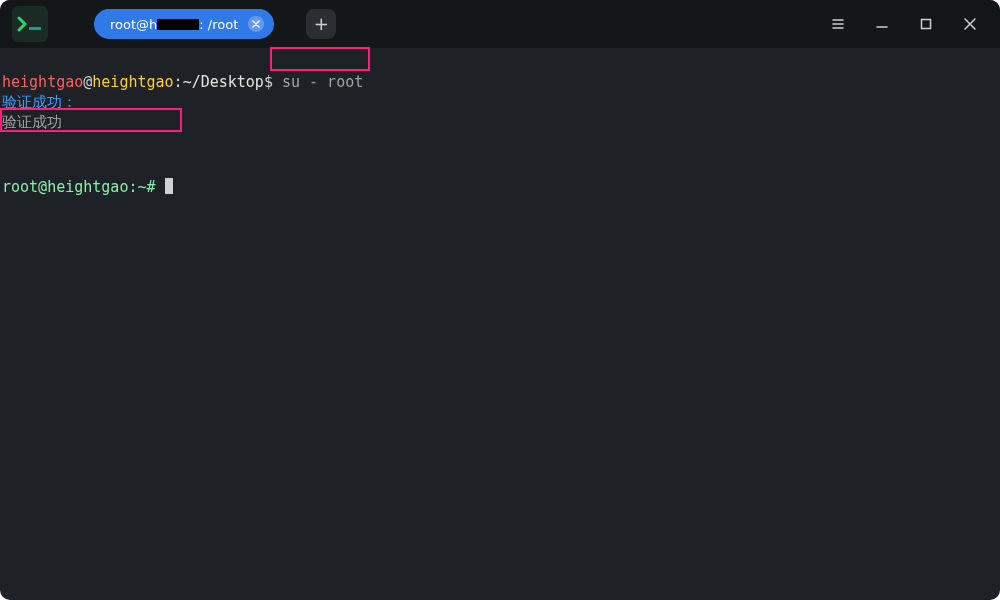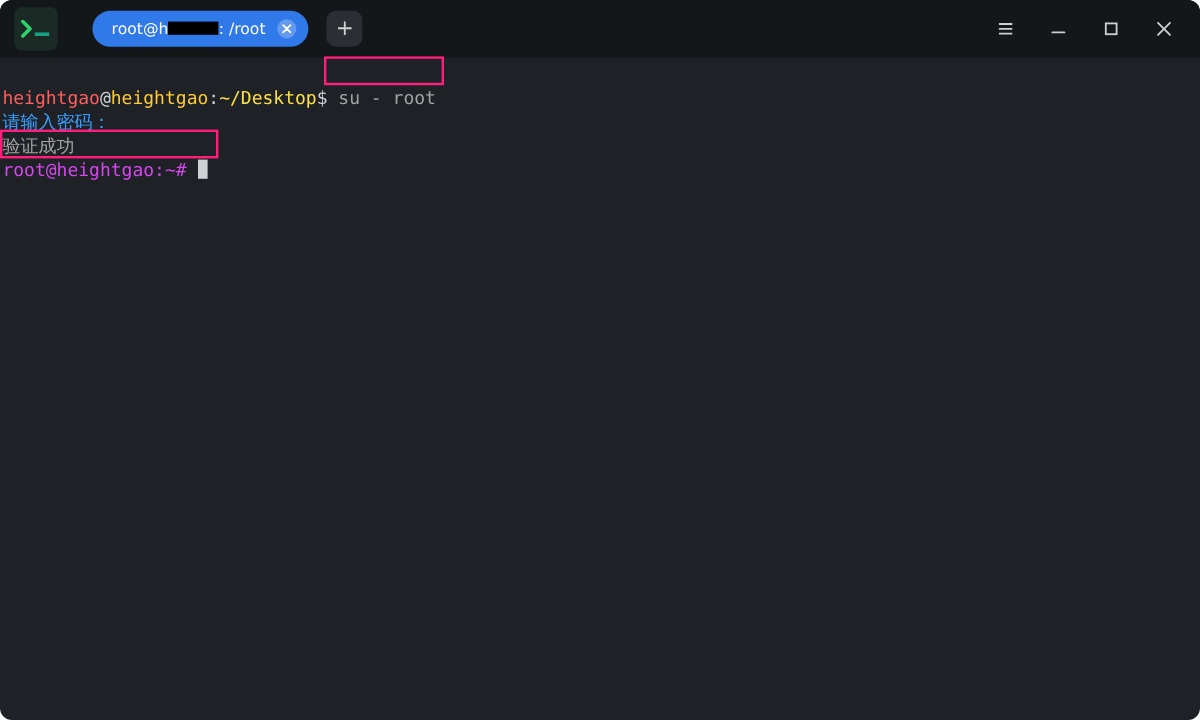--- a/index.html
+++ b/index.html
@@ -3,21 +3,21 @@
 <meta charset="utf-8">
 <style>
   * { margin: 0; padding: 0; box-sizing: border-box; }
   html, body { width: 1000px; height: 600px; overflow: hidden; background: #fff; font-family: "DejaVu Sans", Arial, sans-serif; }
   .window {
     position: absolute; left: 0; top: 0; width: 1000px; height: 600px;
     background: #1e2126; border-radius: 10px; overflow: hidden;
   }
   .titlebar {
     height: 48px; background: #14171a; display: flex; align-items: center;
-    padding: 0 12px; gap: 5px;
+    padding: 0 12px; gap: 22px;
   }
   .app-logo {
     width: 36px; height: 36px; border-radius: 6px; background: #1a2a24;
     display: flex; align-items: center; justify-content: center; margin-right: 24px;
   }
   .tab {
     height: 30px; border-radius: 16px; display: flex; align-items: center;
     padding: 0 10px 0 16px; font-size: 13px; color: #fff; gap: 10px;
     cursor: pointer; user-select: none;
   }
@@ -38,23 +38,23 @@
   .terminal {
     font-family: "DejaVu Sans Mono", Menlo, Consolas, monospace;
     font-size: 15px; line-height: 20px; color: #cfd2d4;
     padding: 4px 2px; white-space: pre;
   }
   .row { display: inline-block; }
   .h-user { color: #ff5f5f; }
   .h-at   { color: #cfd2d4; }
   .h-host { color: #ffcc33; }
   .h-sep  { color: #cfd2d4; }
-  .h-path { color: #fde047; }
+  .h-path { color: #e5e5e5; }
   .h-cmd  { color: #a3a3a3; }
-  .red-line { color: #d946ef; }
+  .red-line { color: #86efac; margin-top: 45px; }
   .blue-line { color: #3aa0ff; }
   .annot { position: absolute; border: 2px solid #ff1e7b; pointer-events: none; }
   .annot.a1 { left: 270px; top: 47px; width: 100px; height: 24px; }
   .annot.a2 { left: 0px;   top: 108px; width: 182px; height: 24px; }
   .cursor-block {
     display: inline-block; width: 8px; height: 16px; background: #cfd2d4;
     vertical-align: -2px; margin-left: 0px;
   }
   .tab-text .redact {
     display:inline-block; width:42px; height:11px; background:#000; vertical-align:-1px;
@@ -107,21 +107,21 @@
       <span class="win-btn">
         <svg width="14" height="12" viewBox="0 0 14 12">
             <path d="M2 1 L12 11 M12 1 L2 11" stroke="#cfcfcf" stroke-width="1.5" stroke-linecap="round"></path>
           </svg>
       </span>
     </div>
   </div>
 
   <div class="terminal">
 <span class="row"><span class="h-user">heightgao</span><span class="h-at">@</span><span class="h-host">heightgao</span><span class="h-sep">:</span><span class="h-path">~/Desktop</span><span class="h-sep">$ </span><span class="h-cmd">su - root</span></span>
-<span class="row blue-line">请输入密码：</span>
+<span class="row blue-line">验证成功：</span>
 <span class="row h-cmd">验证成功</span>
 <span class="row red-line"><span>root@heightgao:~# </span><span class="cursor-block"></span></span>
   </div>
 
   <div class="annot a1"></div>
   <div class="annot a2"></div>
 
 </div>
 
 </body></html>

